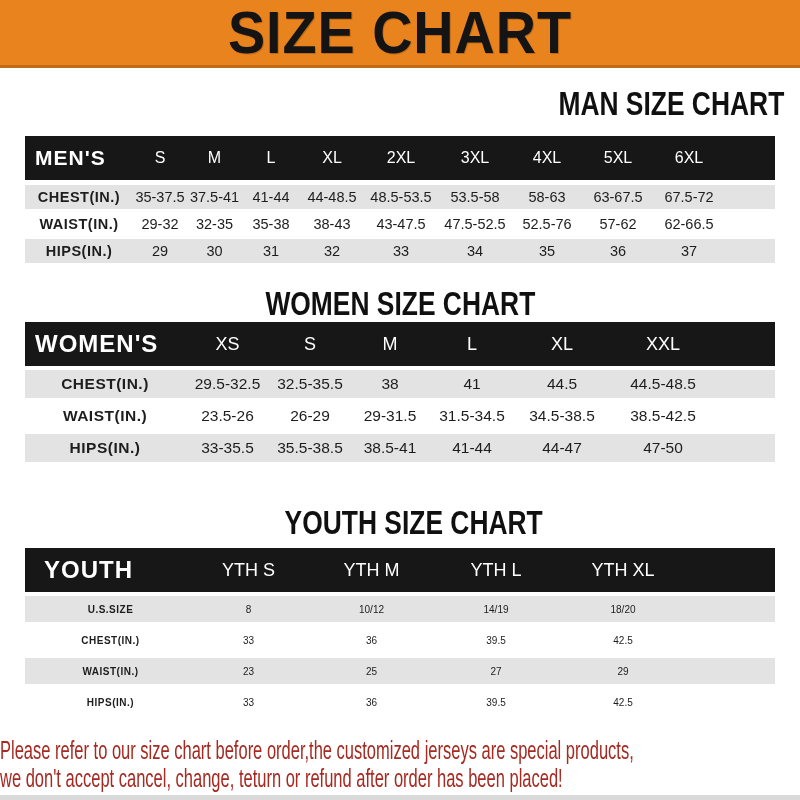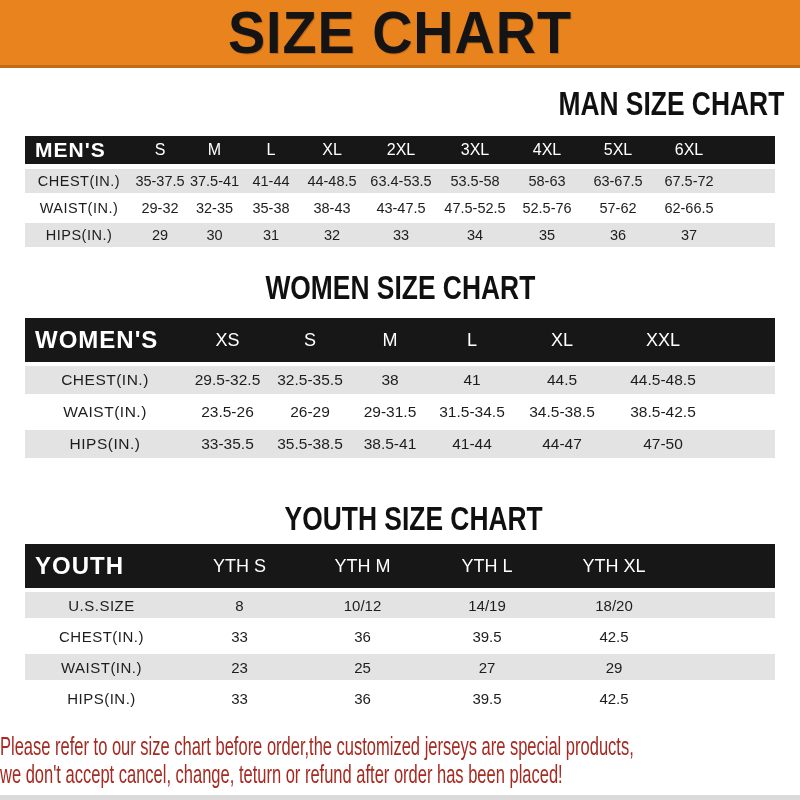--- a/index.html
+++ b/index.html
@@ -14,48 +14,48 @@
                   letter-spacing:1px; display:inline-block;
                   transform:scale(0.93,1.0); white-space:nowrap;
                   text-shadow:1px 1px 0 rgba(120,60,0,.35); }
 
   
   h2.heading { text-align:center; height:32px; line-height:32px; }
   h2.heading span { display:inline-block; font-size:30px; font-weight:bold;
                     color:#101010; letter-spacing:0px; white-space:nowrap;
                     transform:scale(0.88,1.12); }
   .men   h2.heading { margin:20px 0 16px;text-align:right; }
-  .women h2.heading { margin:25px 0 14px; }
+  .women h2.heading { margin:25px 0 2px; }
   .youth h2.heading { margin:45px 0 9px;padding-left:27px;  }
 
   
   .table { width:750px; margin:0 auto; }
   .grid  { display:grid; align-items:center; }
   .grid > span { justify-self:center; white-space:nowrap; }
-  .grid > .corner { justify-self:start; padding-left:10px; }
+  .grid > .corner { justify-self:start; padding-left:10px;font-weight:bold; }
 
   .grid-men   { grid-template-columns:108px 54px 55px 58px 64px 74px 74px 70px 72px 70px; }
   .grid-women { grid-template-columns:160px 85px 80px 80px 84px 96px 106px; }
-  .grid-youth { grid-template-columns:153px 123px 123px 126px 128px; }
+  .grid-youth { grid-template-columns:153px 123px 123px 126px 128px;padding-left:9px; }
 
   .thead { background:#171717; color:#fff; }
-  .men   .thead { height:28px; font-size:16px; }
+  .men   .thead { height:44px; font-size:16px; }
   .women .thead, .youth .thead { height:44px; font-size:18px; }
   .thead .corner { font-weight:bold; letter-spacing:1px; }
   .men   .thead .corner { font-size:21px; }
   .women .thead .corner, .youth .thead .corner { font-size:24px;text-align:center; }
 
   .trow { color:#1d1d1d; }
   .trow.gray  { background:#E3E3E3; }
   .trow.white { background:#FFFFFF; }
   .trow .corner { justify-self:center; padding-left:0; letter-spacing:0.5px; }
   .men   .trow { height:24px; margin-top:3px; font-size:14.5px; }
   .men   .trow:nth-of-type(2) { margin-top:5px; }
   .women .trow { height:28px; margin-top:4px; font-size:15.5px; }
-  .youth .trow { height:26px; margin-top:5px; font-size:15px; }
+  .youth .trow { height:26px; margin-top:5px; font-size:10px; }
   .women .trow:nth-of-type(2), .youth .trow:nth-of-type(2) { margin-top:4px; }
 
   
   .note { margin-top:21px; color:#A62A21; }
   .note-line { font-size:25px; line-height:28px; white-space:nowrap;
                transform:scale(0.66,1); transform-origin:left center; }
 
   .bottom-edge { position:absolute; left:0; bottom:0; width:800px; height:5px;
                  background:#DADADA; }
 </style>
@@ -83,21 +83,21 @@
             <span>4XL</span>
             <span>5XL</span>
             <span>6XL</span>
           </div>
           <div class="trow grid grid-men gray">
             <span class="corner">CHEST(IN.)</span>
             <span>35-37.5</span>
             <span>37.5-41</span>
             <span>41-44</span>
             <span>44-48.5</span>
-            <span>63.4-53.5</span>
+            <span>48.5-53.5</span>
             <span>53.5-58</span>
             <span>58-63</span>
             <span>63-67.5</span>
             <span>67.5-72</span>
           </div>
           <div class="trow grid grid-men white">
             <span class="corner">WAIST(IN.)</span>
             <span>29-32</span>
             <span>32-35</span>
             <span>35-38</span>

